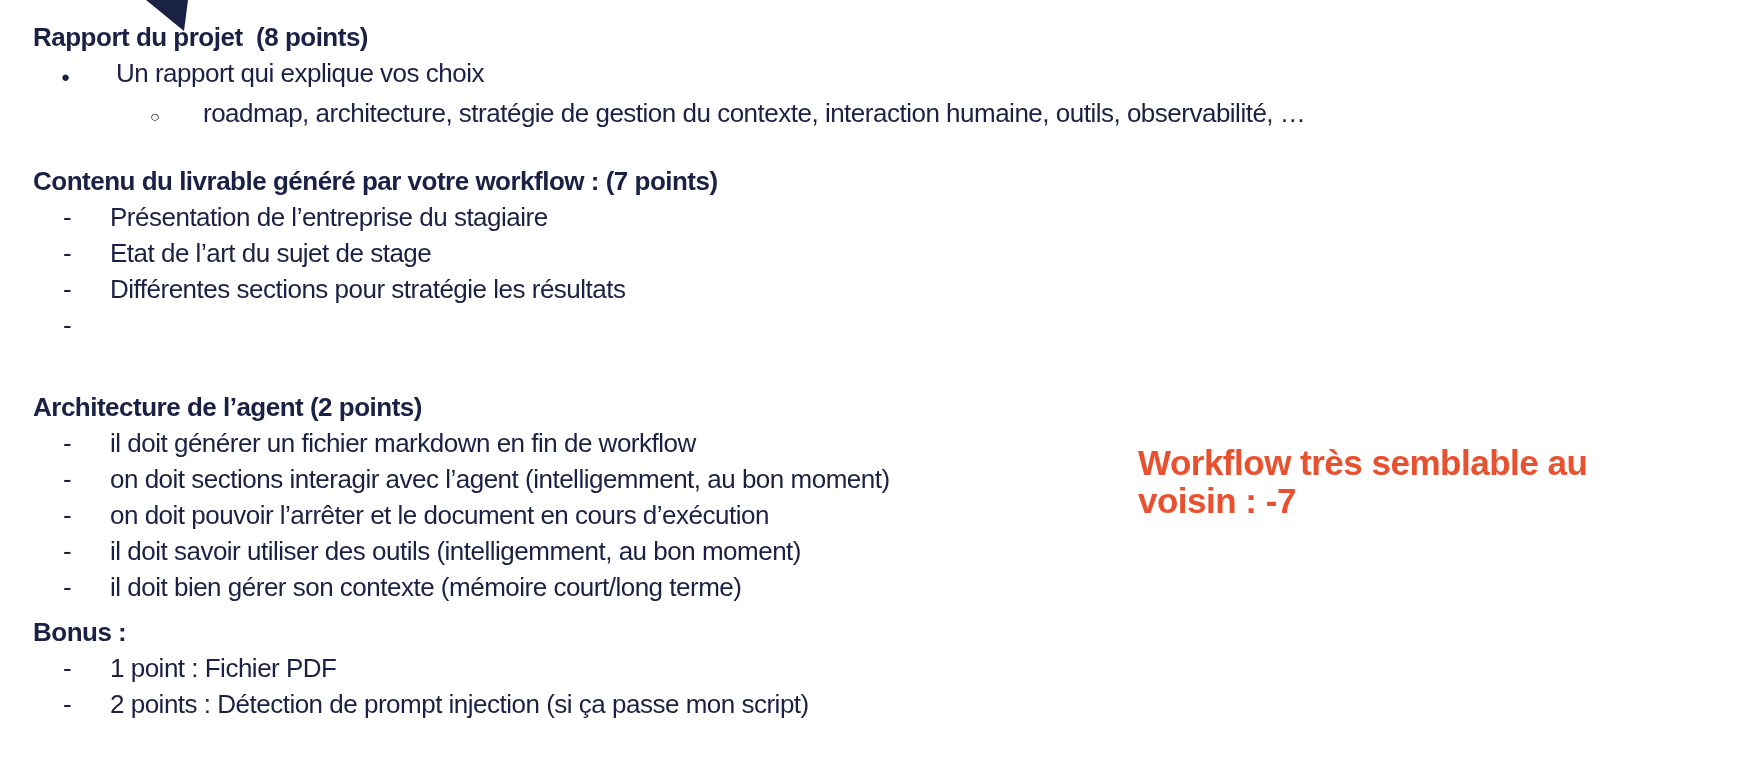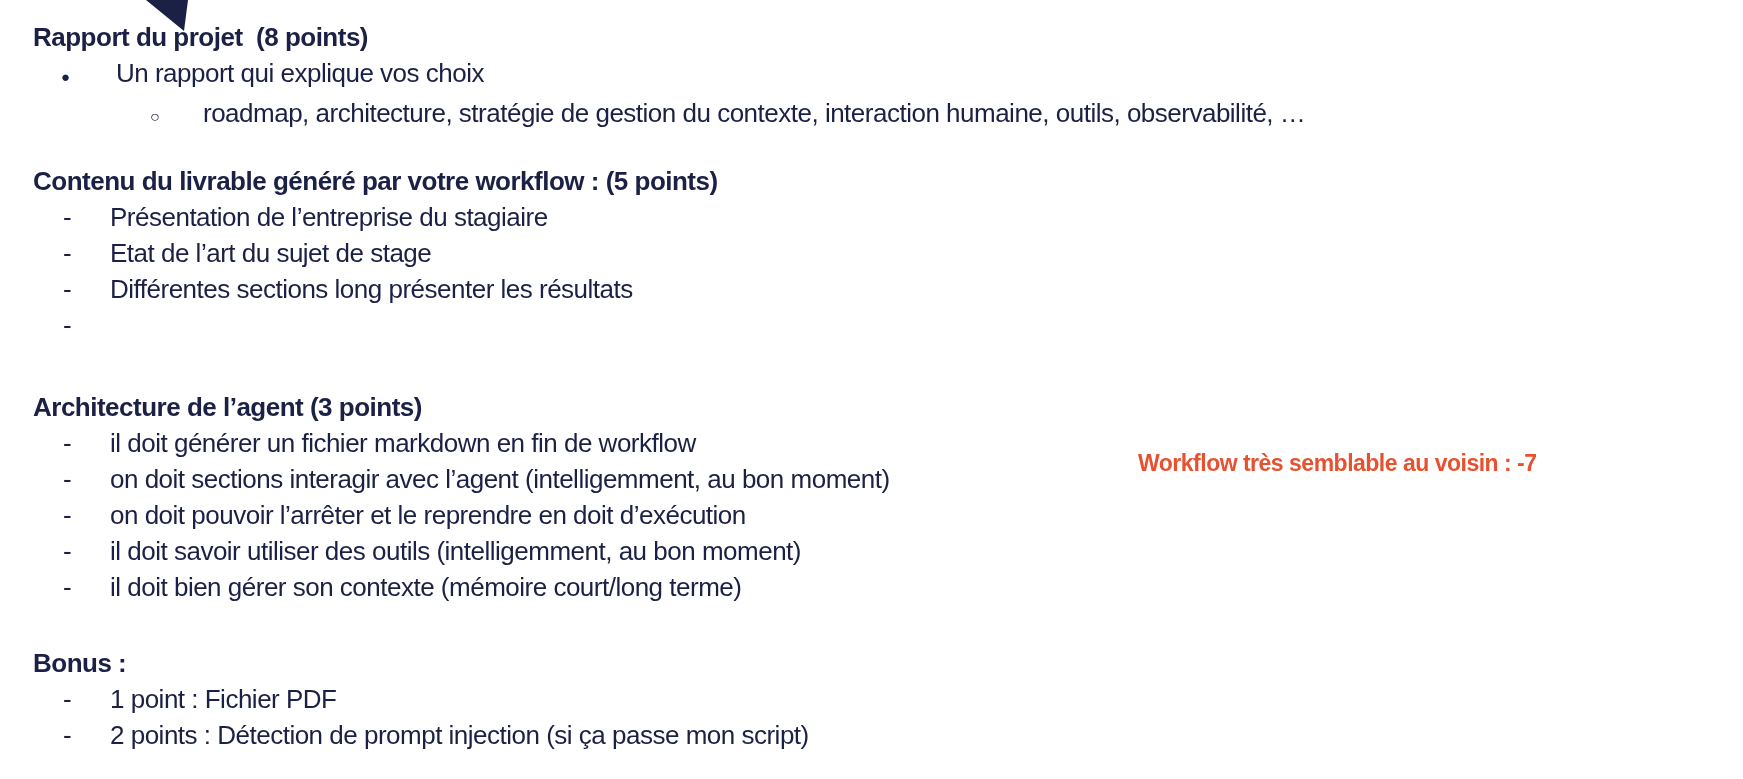--- a/index.html
+++ b/index.html
@@ -24,21 +24,21 @@
     top: 0;
   }
   .section {
     position: absolute;
     left: 33px;
     right: 60px;
   }
   #section-1 { top: 19px; }
   #section-2 { top: 163px; }
   #section-3 { top: 389px; }
-  #section-4 { top: 645px; }
+  #section-4 { top: 614px; }
   .heading {
     font-weight: bold;
     line-height: 36px;
     white-space: pre-wrap;
   }
   .row {
     display: flex;
     line-height: 36px;
     align-items: baseline;
   }
@@ -66,21 +66,21 @@
   .u {
     text-decoration-thickness: 2px;
     text-underline-offset: 3px;
   }
   .annotation {
     position: absolute;
     left: 1138px;
     top: 444px;
     font-weight: bold;
     line-height: 38px;
-    font-size: 23px;
+    font-size: 35px;
     letter-spacing: -0.5px;
   }
 </style>
 </head>
 <body>
 
 <div class="slide">
 
   <svg class="corner-triangle" width="48" height="33" viewBox="0 0 48 33">
     <polygon points="2,0 44,0 40,31" fill="#1b2045"></polygon>
@@ -92,51 +92,51 @@
       <span class="marker disc">●</span>
       <span class="txt">Un rapport qui explique vos choix</span>
     </div>
     <div class="row">
       <span class="marker circle">○</span>
       <span class="txt">roadmap, architecture, stratégie de gestion du contexte, interaction humaine, outils, observabilité, …</span>
     </div>
   </div>
 
   <div class="section" id="section-2">
-    <div class="heading">Contenu du livrable généré par votre workflow : (5 points)</div>
+    <div class="heading">Contenu du livrable généré par votre workflow : (7 points)</div>
     <div class="row">
       <span class="marker dash">-</span>
       <span class="txt">Présentation de l’entreprise du stagiaire</span>
     </div>
     <div class="row">
       <span class="marker dash">-</span>
       <span class="txt">Etat de l’art du sujet de stage</span>
     </div>
     <div class="row">
       <span class="marker dash">-</span>
-      <span class="txt">Différentes sections long présenter les résultats</span>
+      <span class="txt">Différentes sections pour stratégie les résultats</span>
     </div>
     <div class="row">
       <span class="marker dash">-</span>
     </div>
   </div>
 
   <div class="section" id="section-3">
-    <div class="heading">Architecture de l’agent (3 points)</div>
+    <div class="heading">Architecture de l’agent (2 points)</div>
     <div class="row">
       <span class="marker dash">-</span>
       <span class="txt">il doit générer un fichier markdown en fin de workflow</span>
     </div>
     <div class="row">
       <span class="marker dash">-</span>
       <span class="txt"><span>on doit sections interagir avec l’agent </span><span class="u">(intelligemment, au bon moment)</span></span>
     </div>
     <div class="row">
       <span class="marker dash">-</span>
-      <span class="txt">on doit pouvoir l’arrêter et le reprendre en doit d’exécution</span>
+      <span class="txt">on doit pouvoir l’arrêter et le document en cours d’exécution</span>
     </div>
     <div class="row">
       <span class="marker dash">-</span>
       <span class="txt"><span>il doit savoir utiliser des outils </span><span class="u">(intelligemment, au bon moment)</span></span>
     </div>
     <div class="row">
       <span class="marker dash">-</span>
       <span class="txt">il doit bien gérer son contexte (mémoire court/long terme)</span>
     </div>
   </div>

